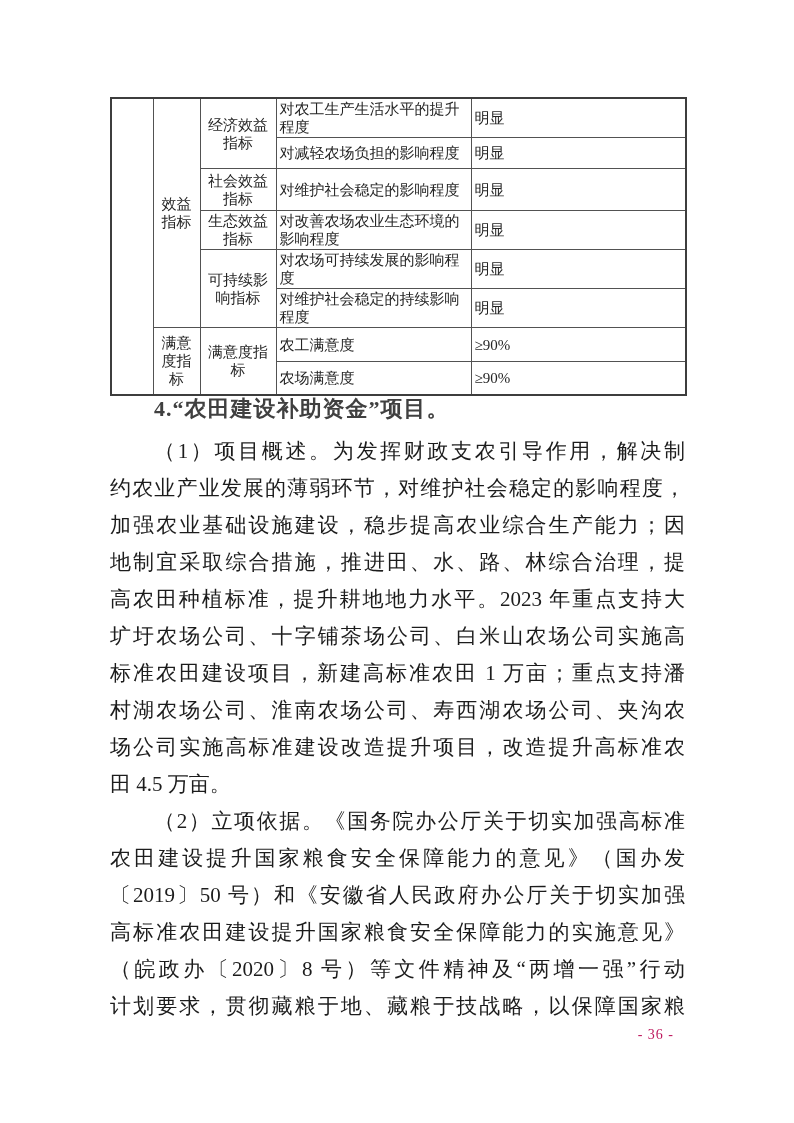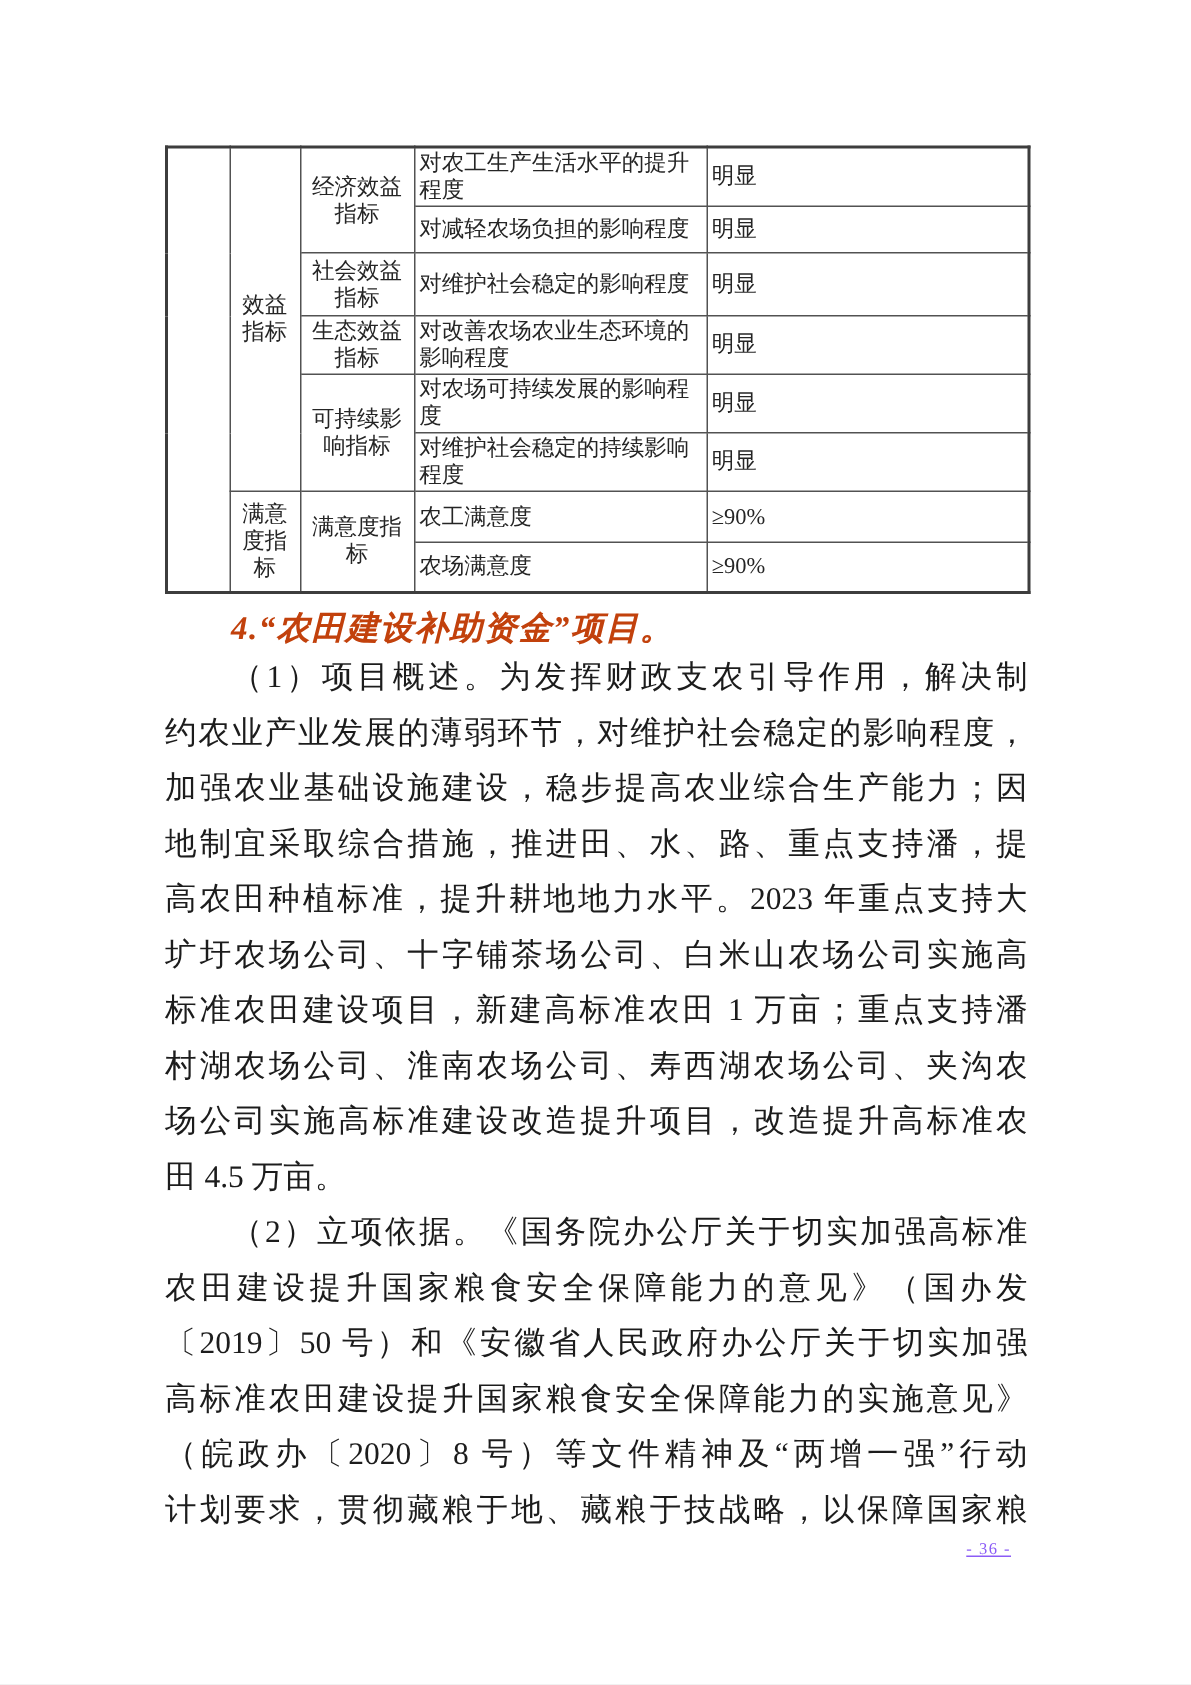--- a/index.html
+++ b/index.html
@@ -43,29 +43,28 @@
   tr.r4 { height: 39px; }
   tr.r5 { height: 37px; }
   tr.r6 { height: 35px; }
   tr.r7 { height: 34px; }
   tr.r8 { height: 33px; }
 
   
   .heading {
     position: absolute;
     left: 110px;
-    top: 404px;
+    top: 394px;
     width: 575px;
     font-size: 22px;
     font-weight: bold;
-    color: #c2410c;
+    color: #404040;
     padding-left: 44px;
     letter-spacing: 1px;
     white-space: nowrap;
-    font-style: italic;
   }
 
   
   .bodytext {
     position: absolute;
     left: 110px;
     top: 433px;
     width: 575px;
     font-size: 21px;
     color: #1c1c1c;
@@ -79,24 +78,23 @@
     text-align: justify;
     text-align-last: justify;
   }
   .line.indent { padding-left: 44px; }
 
   
   .pagenum {
     position: absolute;
     top: 1027px;
     right: 120px;
-    font-size: 11px;
-    color: #8b5cf6;
+    font-size: 14px;
+    color: #be185d;
     letter-spacing: 1px;
-    text-decoration: underline;
   }
 </style>
 </head>
 <body>
 
 <div class="page">
 
   <table class="indicator">
     <colgroup>
       <col style="width:42px">
@@ -148,21 +146,21 @@
       </tr>
     </tbody>
   </table>
 
   <div class="heading">4.“农田建设补助资金”项目。</div>
 
   <div class="bodytext">
     <div class="line just indent">（1）项目概述。为发挥财政支农引导作用，解决制</div>
     <div class="line just">约农业产业发展的薄弱环节，对维护社会稳定的影响程度，</div>
     <div class="line just">加强农业基础设施建设，稳步提高农业综合生产能力；因</div>
-    <div class="line just">地制宜采取综合措施，推进田、水、路、重点支持潘，提</div>
+    <div class="line just">地制宜采取综合措施，推进田、水、路、林综合治理，提</div>
     <div class="line just">高农田种植标准，提升耕地地力水平。2023 年重点支持大</div>
     <div class="line just">圹圩农场公司、十字铺茶场公司、白米山农场公司实施高</div>
     <div class="line just">标准农田建设项目，新建高标准农田 1 万亩；重点支持潘</div>
     <div class="line just">村湖农场公司、淮南农场公司、寿西湖农场公司、夹沟农</div>
     <div class="line just">场公司实施高标准建设改造提升项目，改造提升高标准农</div>
     <div class="line">田 4.5 万亩。</div>
     <div class="line just indent">（2）立项依据。《国务院办公厅关于切实加强高标准</div>
     <div class="line just">农田建设提升国家粮食安全保障能力的意见》（国办发</div>
     <div class="line just">〔2019〕50 号）和《安徽省人民政府办公厅关于切实加强</div>
     <div class="line just">高标准农田建设提升国家粮食安全保障能力的实施意见》</div>

